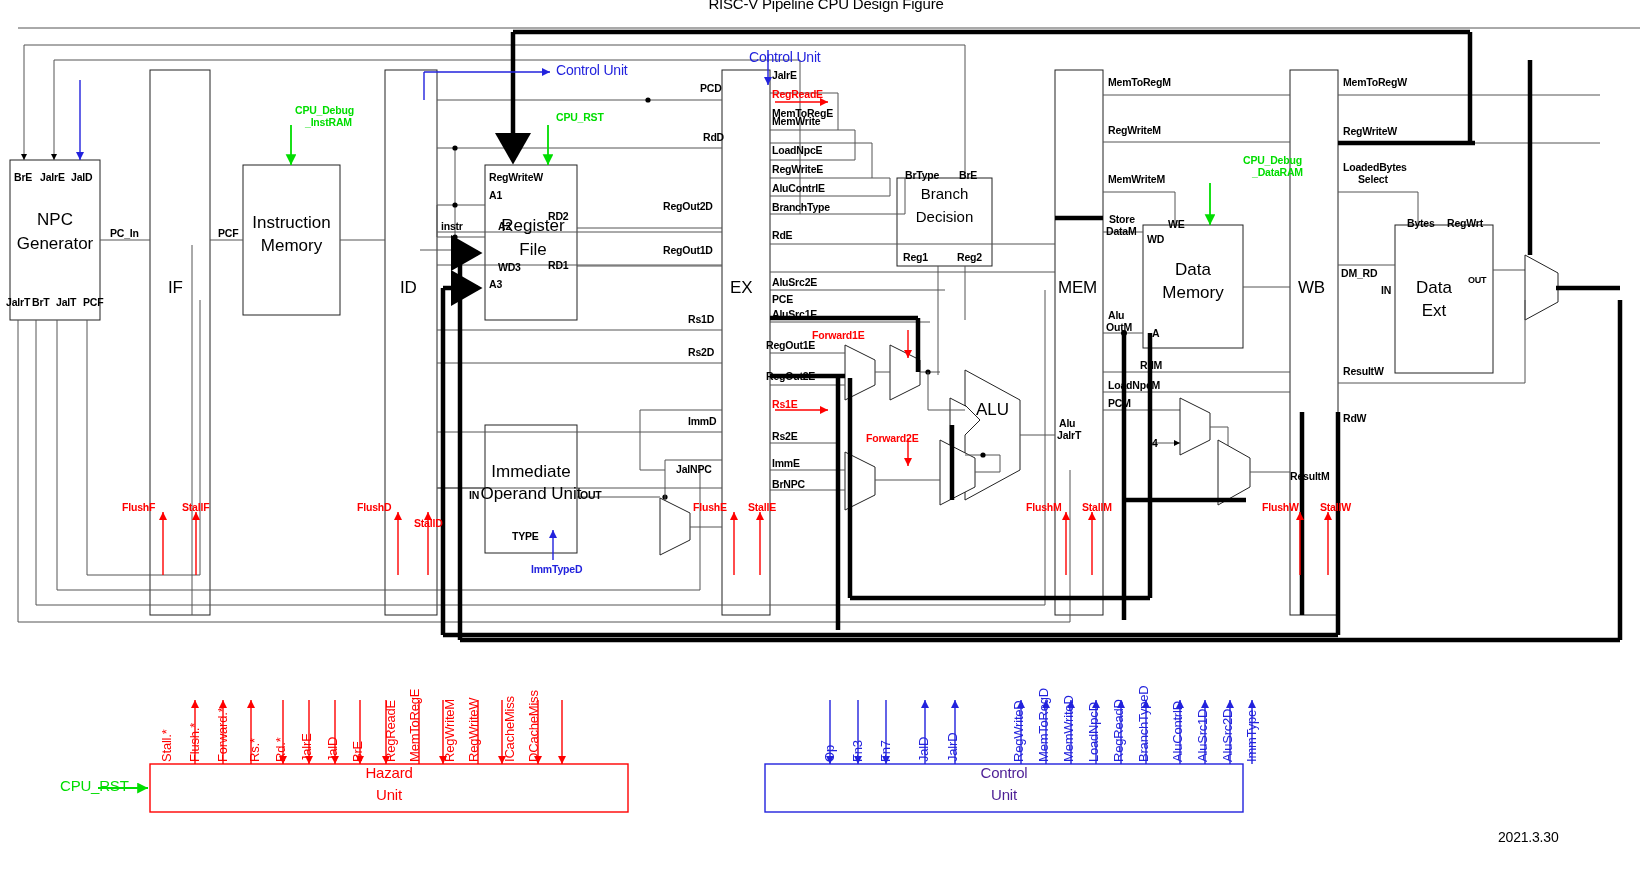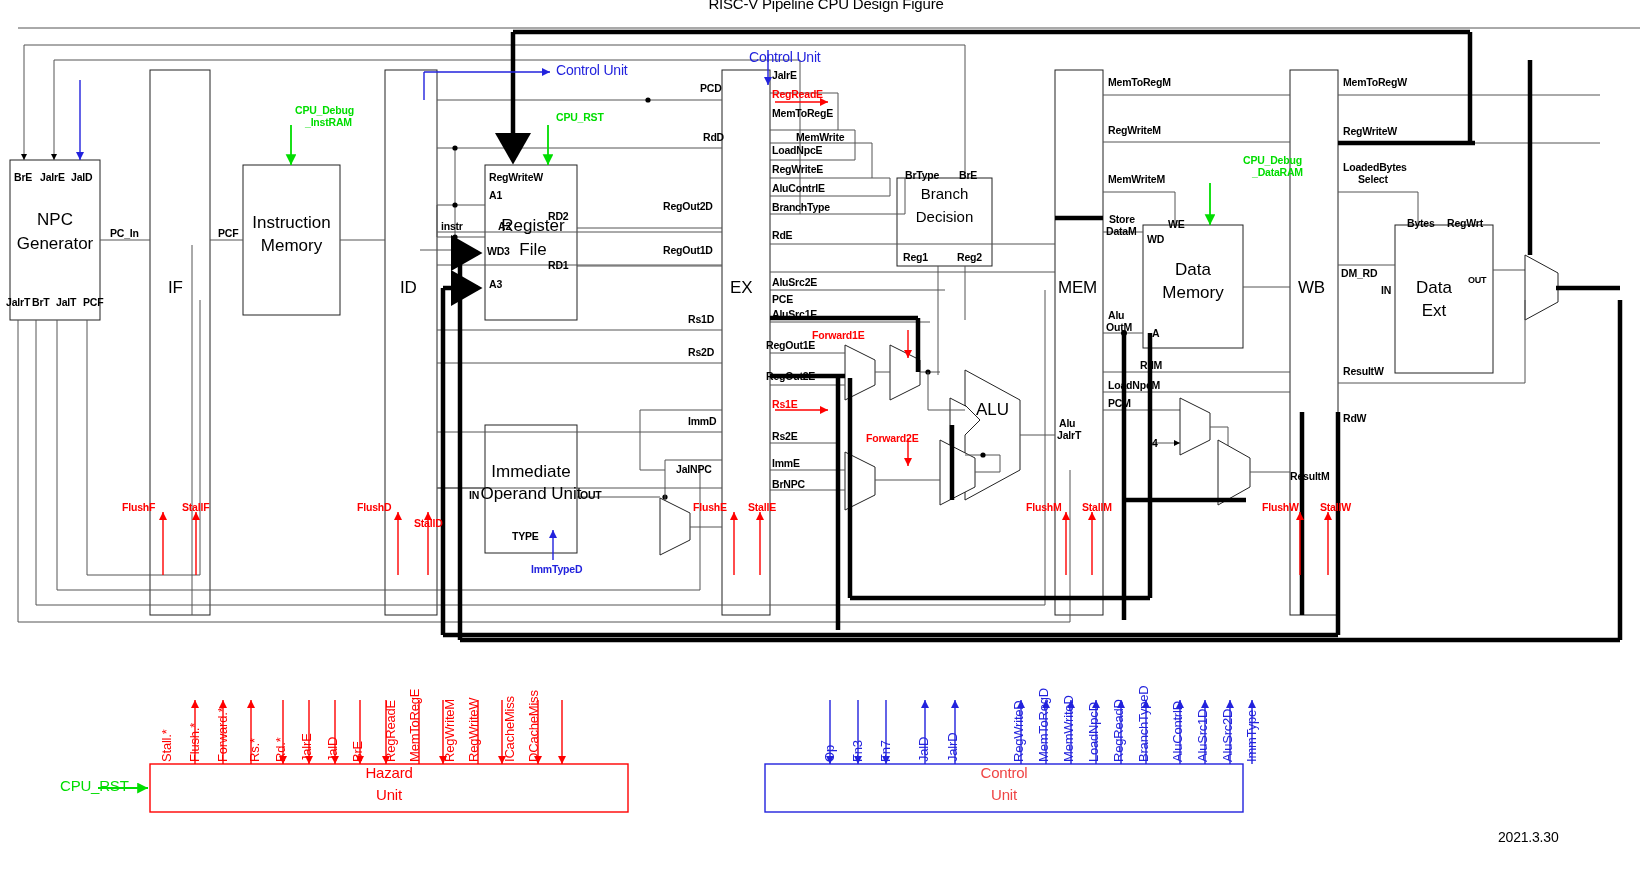--- a/index.html
+++ b/index.html
@@ -10,21 +10,21 @@
   .lbl.red{color:#ff0000;}
   .lbl.blue{color:#2222dd;}
   .lbl.green{color:#00dd00;}
   .big{font-weight:normal;font-size:17px;letter-spacing:0px;text-align:center;}
   .big2{font-weight:normal;font-size:15px;letter-spacing:0px;text-align:center;}
   .title{font-weight:normal;font-size:15px;color:#000;text-align:center;}
   .stg{font-weight:normal;font-size:17px;}
   .vert{transform-origin:left top;font-size:13px;font-weight:normal;}
   .date{font-weight:normal;font-size:14px;color:#000;}
   .hz{color:#ff0000;font-weight:normal;font-size:15px;text-align:center;}
-  .cu{color:#ef4444;font-weight:normal;font-size:15px;text-align:center;}
+  .cu{color:#4c1d95;font-weight:normal;font-size:15px;text-align:center;}
   .wm{position:absolute;color:#ddd;font-size:11px;}
 </style>
 </head>
 <body>
 
 <div id="stage">
 
   <svg id="wires" viewBox="0 0 1652 877">
     <defs>
       <marker id="ah" markerWidth="7" markerHeight="7" refX="6" refY="3" orient="auto">
@@ -351,21 +351,21 @@
   <div class="lbl big" style="left:243px;top:213px;width:97px;">Instruction</div>
   <div class="lbl big" style="left:243px;top:236px;width:97px;">Memory</div>
   <div class="lbl green" style="left:295px;top:105px;">CPU_Debug</div>
   <div class="lbl green" style="left:305px;top:117px;">_InstRAM</div>
 
   <div class="lbl big" style="left:487px;top:216px;width:92px;">Register</div>
   <div class="lbl big" style="left:487px;top:240px;width:92px;">File</div>
   <div class="lbl" style="left:489px;top:172px;">RegWriteW</div>
   <div class="lbl" style="left:489px;top:190px;">A1</div>
   <div class="lbl" style="left:487px;top:221px;padding-left:11px;">A2</div>
-  <div class="lbl" style="left:487px;top:246px;">WD3</div>
+  <div class="lbl" style="left:487px;top:262px;padding-left:11px;">WD3</div>
   <div class="lbl" style="left:489px;top:279px;">A3</div>
   <div class="lbl" style="left:548px;top:211px;">RD2</div>
   <div class="lbl" style="left:548px;top:260px;">RD1</div>
   <div class="lbl" style="left:441px;top:221px;">instr</div>
   <div class="lbl green" style="left:556px;top:112px;">CPU_RST</div>
 
   <div class="lbl big" style="left:485px;top:462px;width:92px;">Immediate</div>
   <div class="lbl big" style="left:478px;top:484px;width:106px;">Operand Unit</div>
   <div class="lbl" style="left:469px;top:490px;">IN</div>
   <div class="lbl" style="left:580px;top:490px;">OUT</div>
@@ -380,21 +380,21 @@
   <div class="lbl" style="left:688px;top:347px;">Rs2D</div>
   <div class="lbl" style="left:688px;top:416px;">ImmD</div>
   <div class="lbl" style="left:676px;top:464px;">JalNPC</div>
 
   <div class="lbl blue" style="left:556px;top:63px;font-size:14px;font-weight:normal;">Control Unit</div>
   <div class="lbl blue" style="left:749px;top:50px;font-size:14px;font-weight:normal;">Control Unit</div>
 
   <div class="lbl" style="left:772px;top:70px;">JalrE</div>
   <div class="lbl red" style="left:772px;top:89px;">RegReadE</div>
   <div class="lbl" style="left:772px;top:108px;">MemToRegE</div>
-  <div class="lbl" style="left:772px;top:132px;padding-left:24px;">MemWrite</div>
+  <div class="lbl" style="left:772px;top:116px;">MemWrite</div>
   <div class="lbl" style="left:772px;top:145px;">LoadNpcE</div>
   <div class="lbl" style="left:772px;top:164px;">RegWriteE</div>
   <div class="lbl" style="left:772px;top:183px;">AluContrlE</div>
   <div class="lbl" style="left:772px;top:202px;">BranchType</div>
   <div class="lbl" style="left:772px;top:230px;">RdE</div>
   <div class="lbl" style="left:772px;top:254px;margin-top:40px;">PCE</div>
   <div class="lbl" style="left:772px;top:277px;">AluSrc2E</div>
   <div class="lbl" style="left:772px;top:309px;">AluSrc1E</div>
   <div class="lbl" style="left:766px;top:340px;">RegOut1E</div>
   <div class="lbl" style="left:766px;top:371px;">RegOut2E</div>

